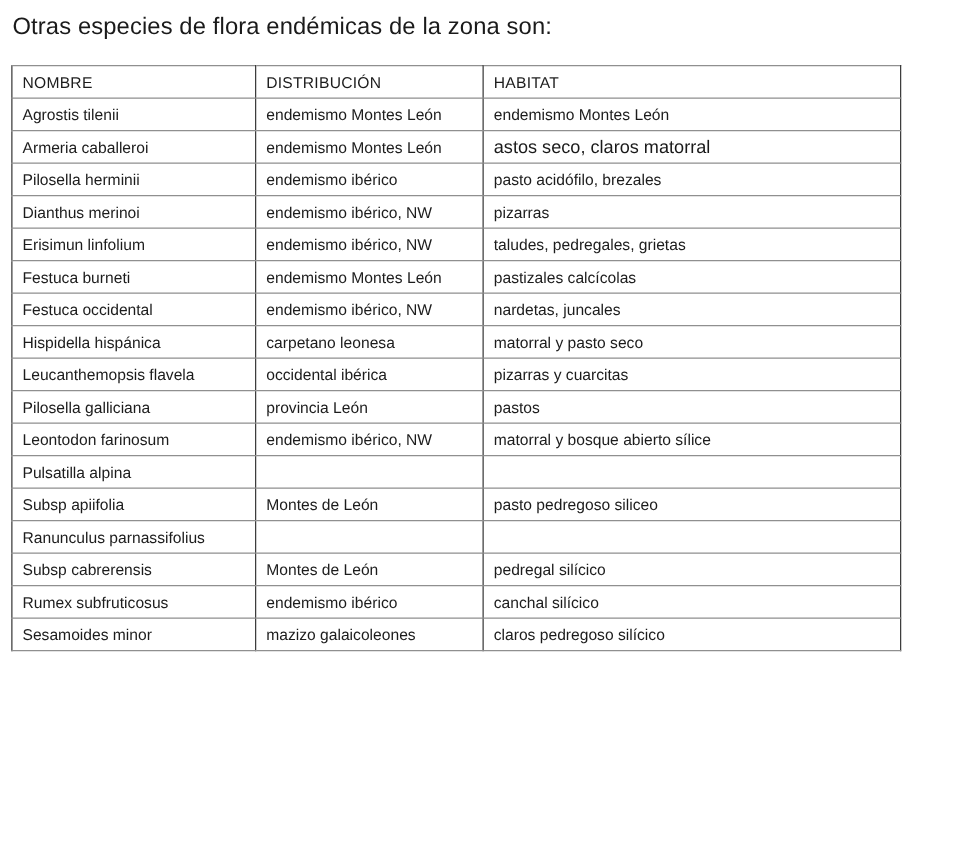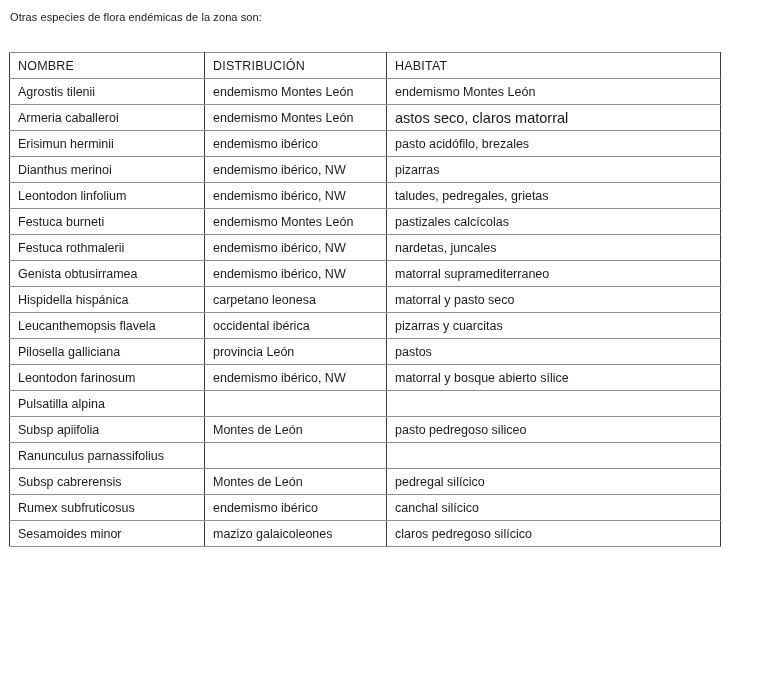--- a/index.html
+++ b/index.html
@@ -13,21 +13,21 @@
     height: 678px;
     background: #ffffff;
     font-family: "Liberation Sans", sans-serif;
     color: #000000;
     overflow: hidden;
   }
   .doc-title {
     position: absolute;
     left: 10px;
     top: 11px;
-    font-size: 11px;
+    font-size: 19px;
     font-weight: 400;
     color: #1a1a1a;
     letter-spacing: 0.1px;
     white-space: nowrap;
   }
   table.flora-table {
     position: absolute;
     left: 9px;
     top: 52px;
     width: 711px;
@@ -88,48 +88,43 @@
           <td>Agrostis tilenii</td>
           <td>endemismo Montes León</td>
           <td>endemismo Montes León</td>
         </tr>
         <tr>
           <td>Armeria caballeroi</td>
           <td>endemismo Montes León</td>
           <td class="cell-large">astos seco, claros matorral</td>
         </tr>
         <tr>
-          <td>Erisimun herminii</td>
+          <td>Pilosella herminii</td>
           <td>endemismo ibérico</td>
           <td>pasto acidófilo, brezales</td>
         </tr>
         <tr>
           <td>Dianthus merinoi</td>
           <td>endemismo ibérico, NW</td>
           <td>pizarras</td>
         </tr>
         <tr>
-          <td>Leontodon linfolium</td>
+          <td>Erisimun linfolium</td>
           <td>endemismo ibérico, NW</td>
           <td>taludes, pedregales, grietas</td>
         </tr>
         <tr>
           <td>Festuca burneti</td>
           <td>endemismo Montes León</td>
           <td>pastizales calcícolas</td>
         </tr>
         <tr>
-          <td>Festuca rothmalerii</td>
+          <td>Festuca occidental</td>
           <td>endemismo ibérico, NW</td>
           <td>nardetas, juncales</td>
-        </tr>
-        <tr>
-          <td>Genista obtusirramea</td>
-          <td>endemismo ibérico, NW</td>
-          <td>matorral supramediterraneo</td>
         </tr>
         <tr>
           <td>Hispidella hispánica</td>
           <td>carpetano leonesa</td>
           <td>matorral y pasto seco</td>
         </tr>
         <tr>
           <td>Leucanthemopsis flavela</td>
           <td>occidental ibérica</td>
           <td>pizarras y cuarcitas</td>

